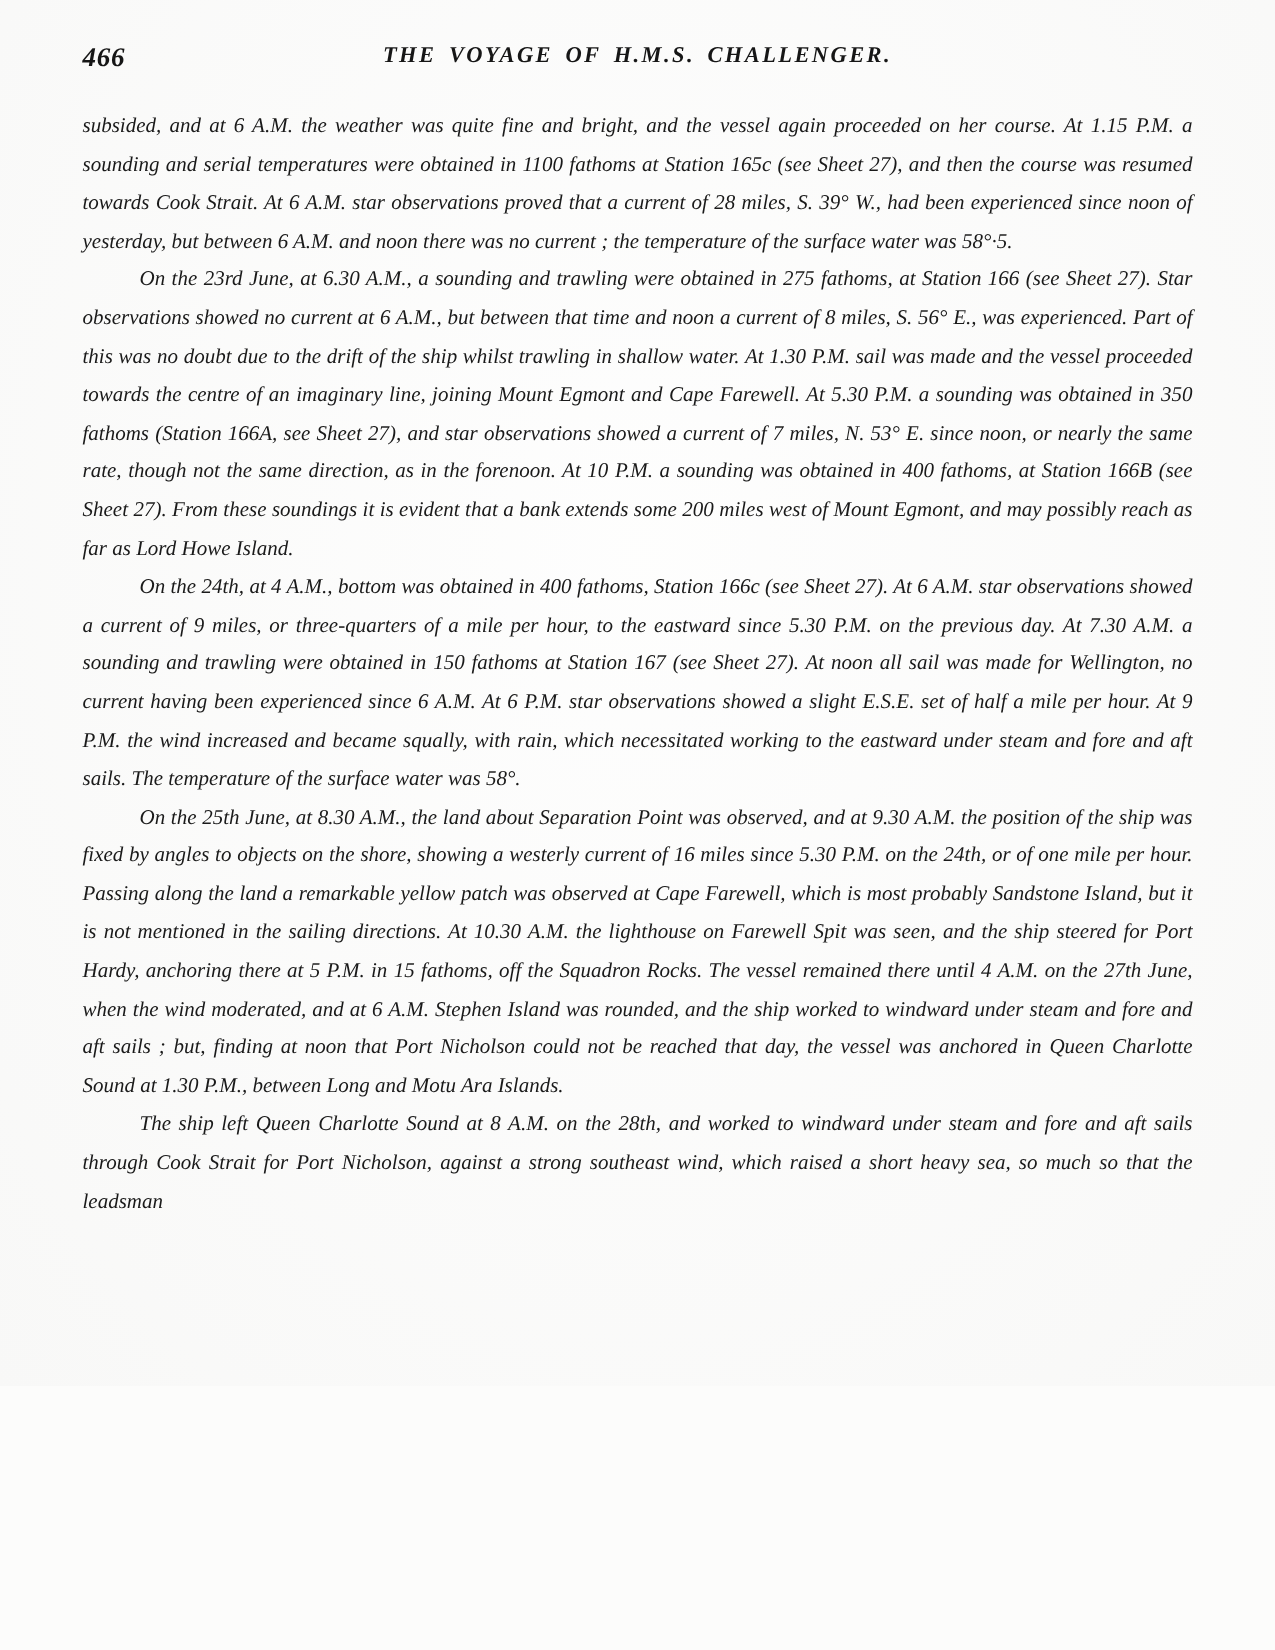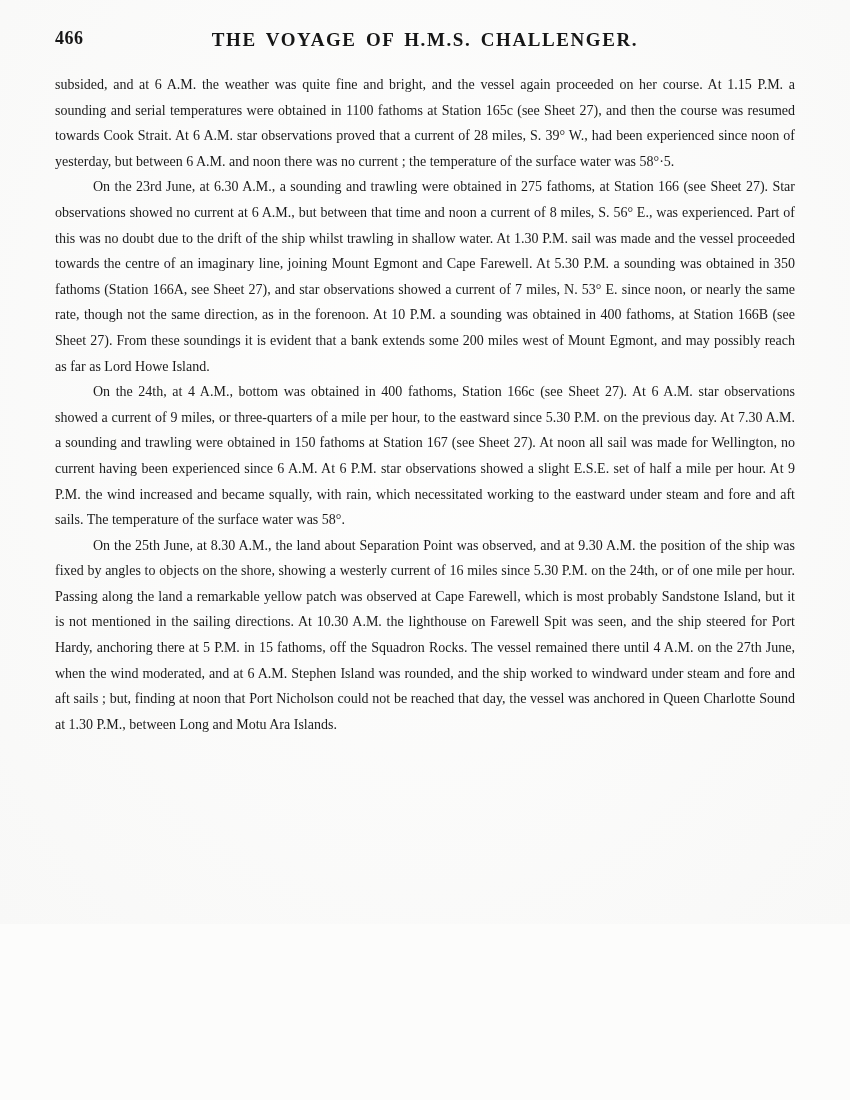--- a/index.html
+++ b/index.html
@@ -14,20 +14,21 @@
     color: #1b1b1b;
     overflow: hidden;
   }
   .page {
     position: relative;
     width: 850px;
     height: 924px;
     background:
       radial-gradient(ellipse at 50% 40%, rgba(255,255,255,0.6) 0%, rgba(0,0,0,0.015) 100%),
       #fcfcfb;
+    font-style: italic;
   }
   .page-header {
     position: absolute;
     top: 26px;
     left: 55px;
     right: 55px;
     height: 24px;
   }
   .page-number {
     position: absolute;
@@ -37,21 +38,21 @@
     font-weight: bold;
     letter-spacing: 0.5px;
     color: #161616;
   }
   .running-title {
     position: absolute;
     left: 0;
     right: 0;
     top: 3px;
     text-align: center;
-    font-size: 19px;
+    font-size: 15px;
     font-weight: bold;
     letter-spacing: 1.6px;
     word-spacing: 3px;
     color: #161616;
   }
   .body-text {
     position: absolute;
     top: 72px;
     left: 55px;
     width: 740px;
@@ -76,15 +77,16 @@
   <div class="page-header">
     <span class="page-number">466</span>
     <div class="running-title">THE VOYAGE OF H.M.S. CHALLENGER.</div>
   </div>
 
   <div class="body-text">
     <p>subsided, and at 6 A.M. the weather was quite fine and bright, and the vessel again proceeded on her course.  At 1.15 P.M. a sounding and serial temperatures were obtained in 1100 fathoms at Station 165c (see Sheet 27), and then the course was resumed towards Cook Strait.  At 6 A.M. star observations proved that a current of 28 miles, S. 39° W., had been experienced since noon of yesterday, but between 6 A.M. and noon there was no current ; the temperature of the surface water was 58°·5.</p>
     <p class="indented">On the 23rd June, at 6.30 A.M., a sounding and trawling were obtained in 275 fathoms, at Station 166 (see Sheet 27).  Star observations showed no current at 6 A.M., but between that time and noon a current of 8 miles, S. 56° E., was experienced.  Part of this was no doubt due to the drift of the ship whilst trawling in shallow water.  At 1.30 P.M. sail was made and the vessel proceeded towards the centre of an imaginary line, joining Mount Egmont and Cape Farewell.  At 5.30 P.M. a sounding was obtained in 350 fathoms (Station 166A, see Sheet 27), and star observations showed a current of 7 miles, N. 53° E. since noon, or nearly the same rate, though not the same direction, as in the forenoon.  At 10 P.M. a sounding was obtained in 400 fathoms, at Station 166B (see Sheet 27).  From these soundings it is evident that a bank extends some 200 miles west of Mount Egmont, and may possibly reach as far as Lord Howe Island.</p>
     <p class="indented">On the 24th, at 4 A.M., bottom was obtained in 400 fathoms, Station 166c (see Sheet 27).  At 6 A.M. star observations showed a current of 9 miles, or three-quarters of a mile per hour, to the eastward since 5.30 P.M. on the previous day.  At 7.30 A.M. a sounding and trawling were obtained in 150 fathoms at Station 167 (see Sheet 27).  At noon all sail was made for Wellington, no current having been experienced since 6 A.M.   At 6 P.M. star observations showed a slight E.S.E. set of half a mile per hour.  At 9 P.M. the wind increased and became squally, with rain, which necessitated working to the eastward under steam and fore and aft sails.  The temperature of the surface water was 58°.</p>
     <p class="indented">On the 25th June, at 8.30 A.M., the land about Separation Point was observed, and at 9.30 A.M. the position of the ship was fixed by angles to objects on the shore, showing a westerly current of 16 miles since 5.30 P.M. on the 24th, or of one mile per hour.  Passing along the land a remarkable yellow patch was observed at Cape Farewell, which is most probably Sandstone Island, but it is not mentioned in the sailing directions.  At 10.30 A.M. the lighthouse on Farewell Spit was seen, and the ship steered for Port Hardy, anchoring there at 5 P.M. in 15 fathoms, off the Squadron Rocks.  The vessel remained there until 4 A.M. on the 27th June, when the wind moderated, and at 6 A.M. Stephen Island was rounded, and the ship worked to windward under steam and fore and aft sails ; but, finding at noon that Port Nicholson could not be reached that day, the vessel was anchored in Queen Charlotte Sound at 1.30 P.M., between Long and Motu Ara Islands.</p>
+    <p class="indented">The ship left Queen Charlotte Sound at 8 A.M. on the 28th, and worked to windward under steam and fore and aft sails through Cook Strait for Port Nicholson, against a strong southeast wind, which raised a short heavy sea, so much so that the leadsman</p>
   </div>
 
 </div>
 
 </body></html>

